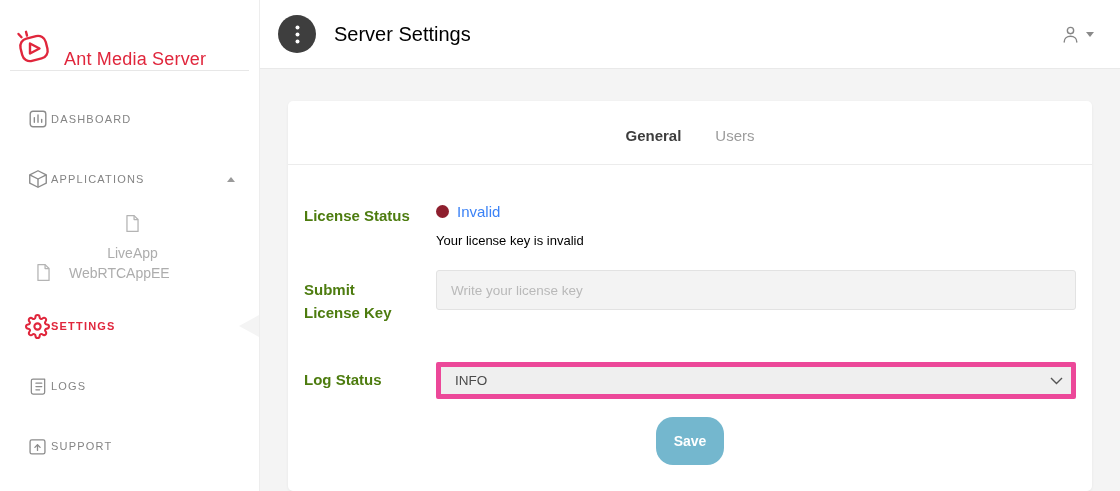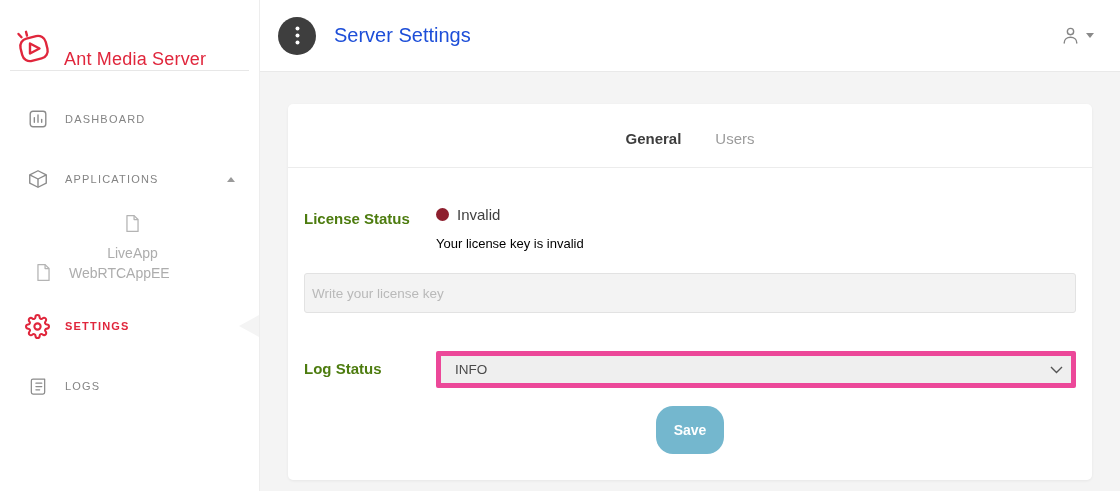--- a/index.html
+++ b/index.html
@@ -15,21 +15,21 @@
   .sidebar {
     position: relative;
     width: 260px; flex: 0 0 260px;
     background: #fff;
     border-right: 1px solid #ededed;
   }
   .logo { height: 70px; display: flex; align-items: flex-end; gap: 10px; padding: 0 14px; cursor: pointer; }
   .logo-text { font-size: 18px; color: #e0263c; font-weight: 500; letter-spacing: .2px; }
   .sidebar-divider { border-top: 1px solid #e7e7e7; margin: 0 10px; }
 
-  .nav-item { display: flex; align-items: center; gap: 14px; height: 60px; padding: 0 24px; cursor: pointer; }
+  .nav-item { display: flex; align-items: center; height: 60px; padding: 0 24px; cursor: pointer; }
   .nav-item.first { margin-top: 18px; }
   .nav-item.sub { height: 39px; padding: 0 24px 0 30px; gap: 12px; }
   .nav-item.sub-first { margin-top: 5px; flex-direction: column; }
   .nav-item.settings { margin-top: 4px; }
   .nav-icon { width: 27px; display: flex; justify-content: center; align-items: center; }
   .nav-label { font-size: 11px; letter-spacing: 1.2px; color: #848484; font-weight: 500; }
   .sub .nav-label { font-size: 14px; letter-spacing: 0; color: #adadad; font-weight: 400; }
   .settings .nav-label { color: #e0263c; font-weight: 700; }
   .caret-up {
     margin-left: auto; width: 0; height: 0;
@@ -51,21 +51,21 @@
     border-bottom: 1px solid #e9e9e9;
     display: flex; align-items: center; gap: 18px;
     padding: 0 26px 0 18px;
   }
   .kebab {
     width: 38px; height: 38px; border-radius: 50%;
     background: #3e3e3e; border: none;
     display: flex; align-items: center; justify-content: center;
     cursor: pointer; flex: 0 0 38px;
   }
-  .page-title { font-size: 20px; color: #1d4ed8; font-weight: 500; flex: 1; }
+  .page-title { font-size: 20px; color: #000000; font-weight: 500; flex: 1; }
   .user-menu { display: flex; align-items: center; gap: 5px; cursor: pointer; }
   .caret-down {
     width: 0; height: 0;
     border-left: 4px solid transparent; border-right: 4px solid transparent;
     border-top: 5px solid #8a8a8a;
   }
 
   .content { flex: 1; background: #f4f4f4; }
   .card {
     margin: 32px 28px 0;
@@ -84,28 +84,28 @@
   .row-log { margin-bottom: 18px; align-items: center; margin-top: 38px; }
   .row-label {
     width: 132px; flex: 0 0 132px;
     font-size: 15px; color: #4d7c0f; font-weight: 600;
     white-space: pre-line; line-height: 1.5;
   }
   .row-license .row-label { padding-top: 2px; }
   .row-key .row-label { padding-top: 9px; }
   .row-value { flex: 1; min-width: 0; }
 
-  .status-line { display: flex; align-items: center; gap: 8px; font-size: 15px; color: #404040; }
+  .status-line { display: flex; align-items: center; gap: 8px; font-size: 15px; color: #3b82f6; }
   .status-dot { width: 13px; height: 13px; border-radius: 50%; background: #8e1f2e; }
   .status-desc { margin-top: 13px; font-size: 13px; color: #000000; }
 
   .text-input {
     width: 100%; height: 40px;
     background: #f3f3f3; border: 1px solid #e2e2e2; border-radius: 3px;
-    padding: 0 7px; font-size: 13.5px; color: #333; font-family: inherit;
+    padding: 0 14px; font-size: 13.5px; color: #333; font-family: inherit;
     outline: none;
   }
   .text-input::placeholder { color: #b9b9b9; }
 
   .select-wrap { position: relative; flex: 1; min-width: 0; }
   .log-select {
     width: 100%; height: 37px;
     appearance: none; -webkit-appearance: none; -moz-appearance: none;
     background: #efefef; border: 5px solid #ec4899; border-radius: 2px;
     padding: 0 30px 0 14px; font-size: 13.5px; color: #4a4a4a;
@@ -204,20 +204,30 @@
           <svg width="20" height="21" viewBox="0 0 24 24" fill="none" stroke="#8b8b8b" stroke-width="1.5" stroke-linecap="round" stroke-linejoin="round">
             <path d="M6 3h14v16a2 2 0 0 1-2 2H6a2 2 0 0 1-2-2V5a2 2 0 0 1 2-2z"></path>
             <path d="M9.5 8h7"></path>
               <path d="M9.5 12h7"></path>
               <path d="M9.5 16h4.5"></path>
           </svg>
         </span>
         <span class="nav-label">LOGS</span>
       </div>
 
+      <div class="nav-item">
+        <span class="nav-icon">
+          <svg width="21" height="21" viewBox="0 0 24 24" fill="none" stroke="#8b8b8b" stroke-width="1.5" stroke-linecap="round" stroke-linejoin="round">
+            <rect x="3.5" y="4.5" width="17" height="16" rx="2"></rect>
+            <path d="M12 16.5v-6"></path>
+              <path d="M9 13l3-3 3 3"></path>
+          </svg>
+        </span>
+        <span class="nav-label">SUPPORT</span>
+      </div>
     </nav>
 
     <div class="active-notch"></div>
   </aside>
 
   <div class="main">
 
     <header class="header">
       <button class="kebab">
         <span style="display:flex;">
@@ -255,20 +265,22 @@
             <div class="row-value">
               <div class="status-line">
                 <span class="status-dot"></span>
                 <span>Invalid</span>
               </div>
               <div class="status-desc">Your license key is invalid</div>
             </div>
           </div>
 
           <div class="form-row row-key">
+            <div class="row-label">Submit
+License Key</div>
             <div class="row-value">
               <input type="text" class="text-input" placeholder="Write your license key" style="">
             </div>
           </div>
 
           <div class="form-row row-log">
             <div class="row-label">Log Status</div>
             <div class="select-wrap">
               <select class="log-select">
                 <option>INFO</option>

